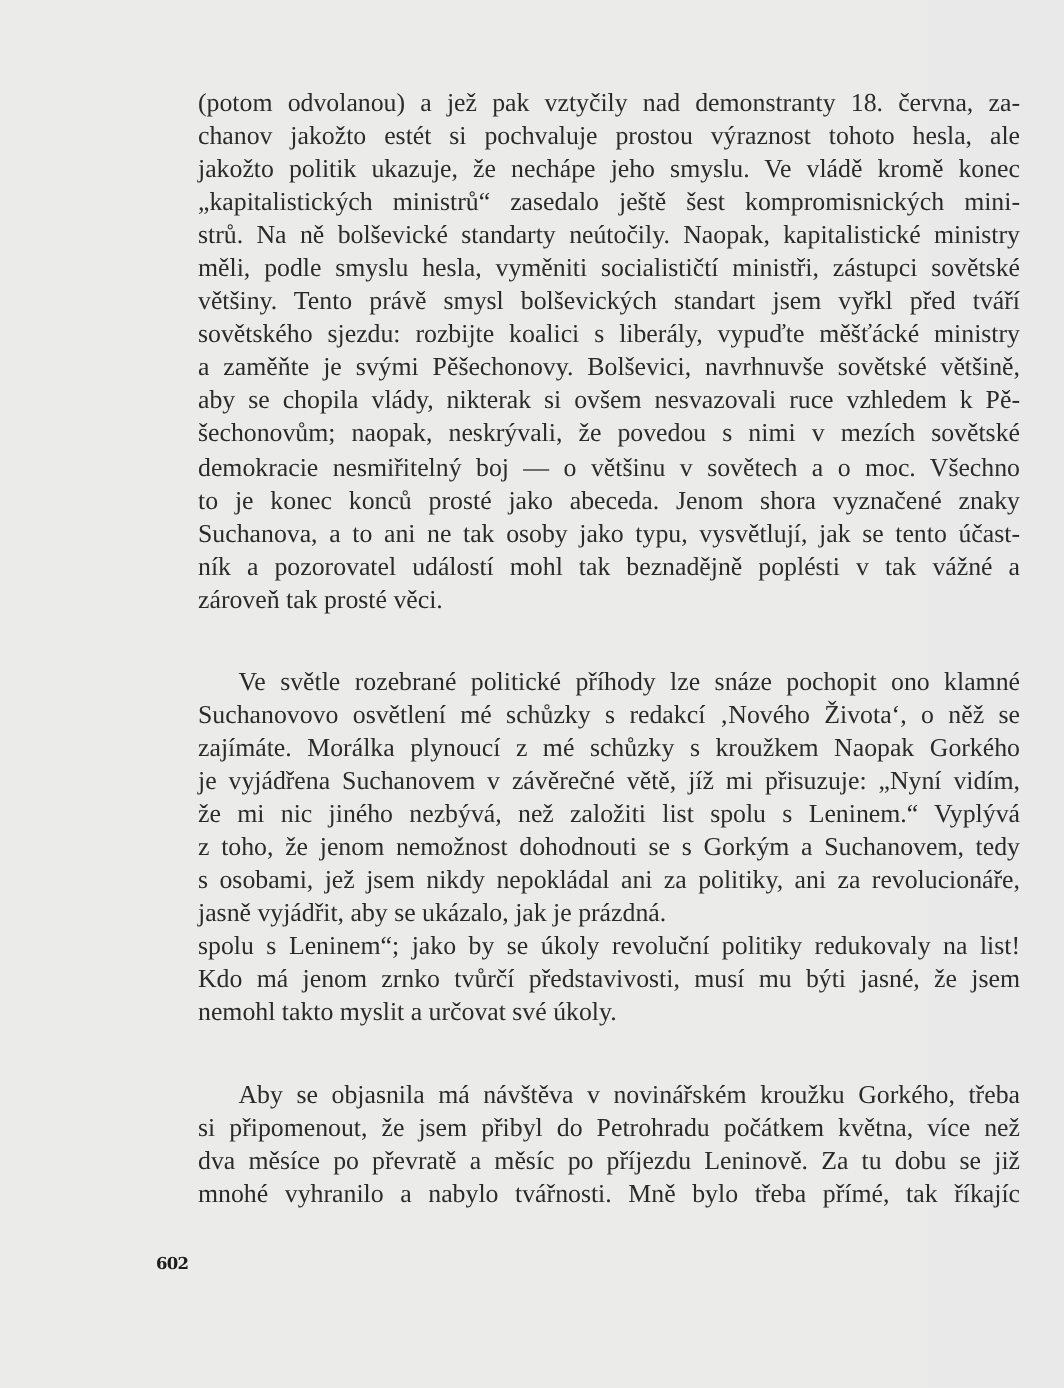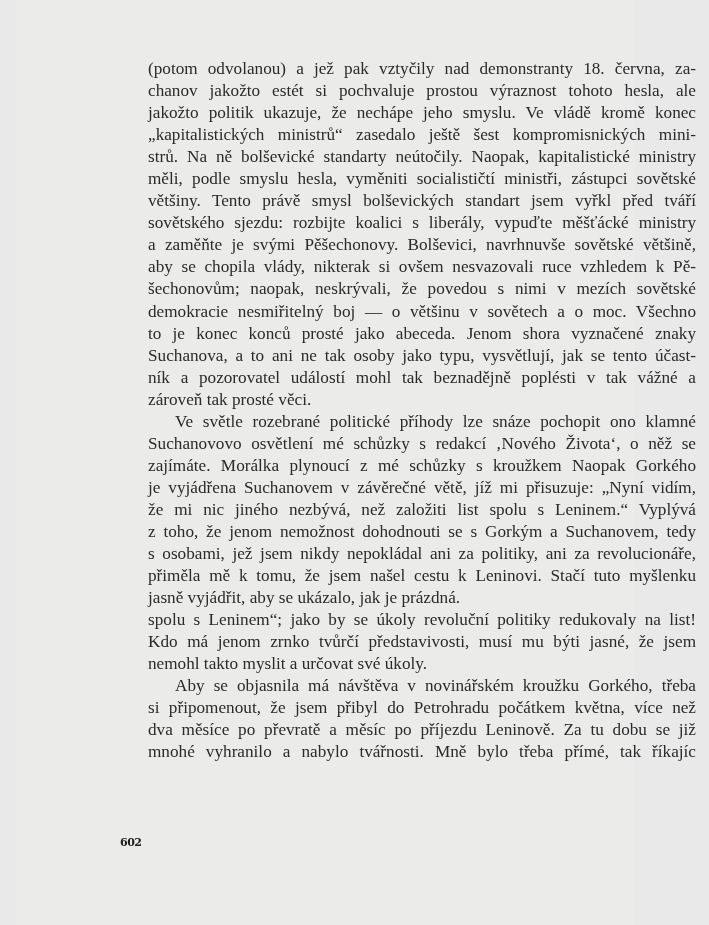--- a/index.html
+++ b/index.html
@@ -8,21 +8,21 @@
     }
     body {
       width: 709px;
       height: 925px;
       background: #e9e9e9;
       overflow: hidden;
       position: relative;
     }
     .page {
       position: absolute;
-      left: 16px; top: 0;
+      left: 0; top: 0;
       width: 619px;
       height: 925px;
       background: #ebebea;
     }
     .text-block {
       position: absolute;
       left: 132px;
       top: 58px;
       width: 548px;
       font-family: "Liberation Serif", "DejaVu Serif", serif;
@@ -35,20 +35,21 @@
       white-space: nowrap;
       text-align: justify;
       text-align-last: justify;
       height: 22.05px;
     }
     .line.last {
       text-align-last: left;
     }
     .line.indent {
       padding-left: 27px;
+      margin-top: 33px;
     }
     .page-number {
       position: absolute;
       left: 104px;
       top: 836px;
       font-family: "DejaVu Serif", "Liberation Serif", serif;
       font-weight: bold;
       font-size: 11px;
       color: #1c1c1c;
       letter-spacing: -0.5px;
@@ -78,21 +79,20 @@
         <span class="line last">zároveň tak prosté věci.</span>
       </div>
       <div>
         <span class="line indent">Ve světle rozebrané politické příhody lze snáze pochopit ono klamné</span>
         <span class="line">Suchanovovo osvětlení mé schůzky s redakcí ‚Nového Života‘, o něž se</span>
         <span class="line">zajímáte. Morálka plynoucí z mé schůzky s kroužkem Naopak Gorkého</span>
         <span class="line">je vyjádřena Suchanovem v závěrečné větě, jíž mi přisuzuje: „Nyní vidím,</span>
         <span class="line">že mi nic jiného nezbývá, než založiti list spolu s Leninem.“ Vyplývá</span>
         <span class="line">z toho, že jenom nemožnost dohodnouti se s Gorkým a Suchanovem, tedy</span>
         <span class="line">s osobami, jež jsem nikdy nepokládal ani za politiky, ani za revolucionáře,</span>
-        <span class="line">přiměla mě k tomu, že jsem našel cestu k Leninovi. Stačí tuto myšlenku</span>
         <span class="line last">jasně vyjádřit, aby se ukázalo, jak je prázdná.</span>
       </div>
       <div>
         <span class="line">spolu s Leninem“; jako by se úkoly revoluční politiky redukovaly na list!</span>
         <span class="line">Kdo má jenom zrnko tvůrčí představivosti, musí mu býti jasné, že jsem</span>
         <span class="line last">nemohl takto myslit a určovat své úkoly.</span>
       </div>
       <div>
         <span class="line indent">Aby se objasnila má návštěva v novinářském kroužku Gorkého, třeba</span>
         <span class="line">si připomenout, že jsem přibyl do Petrohradu počátkem května, více než</span>

